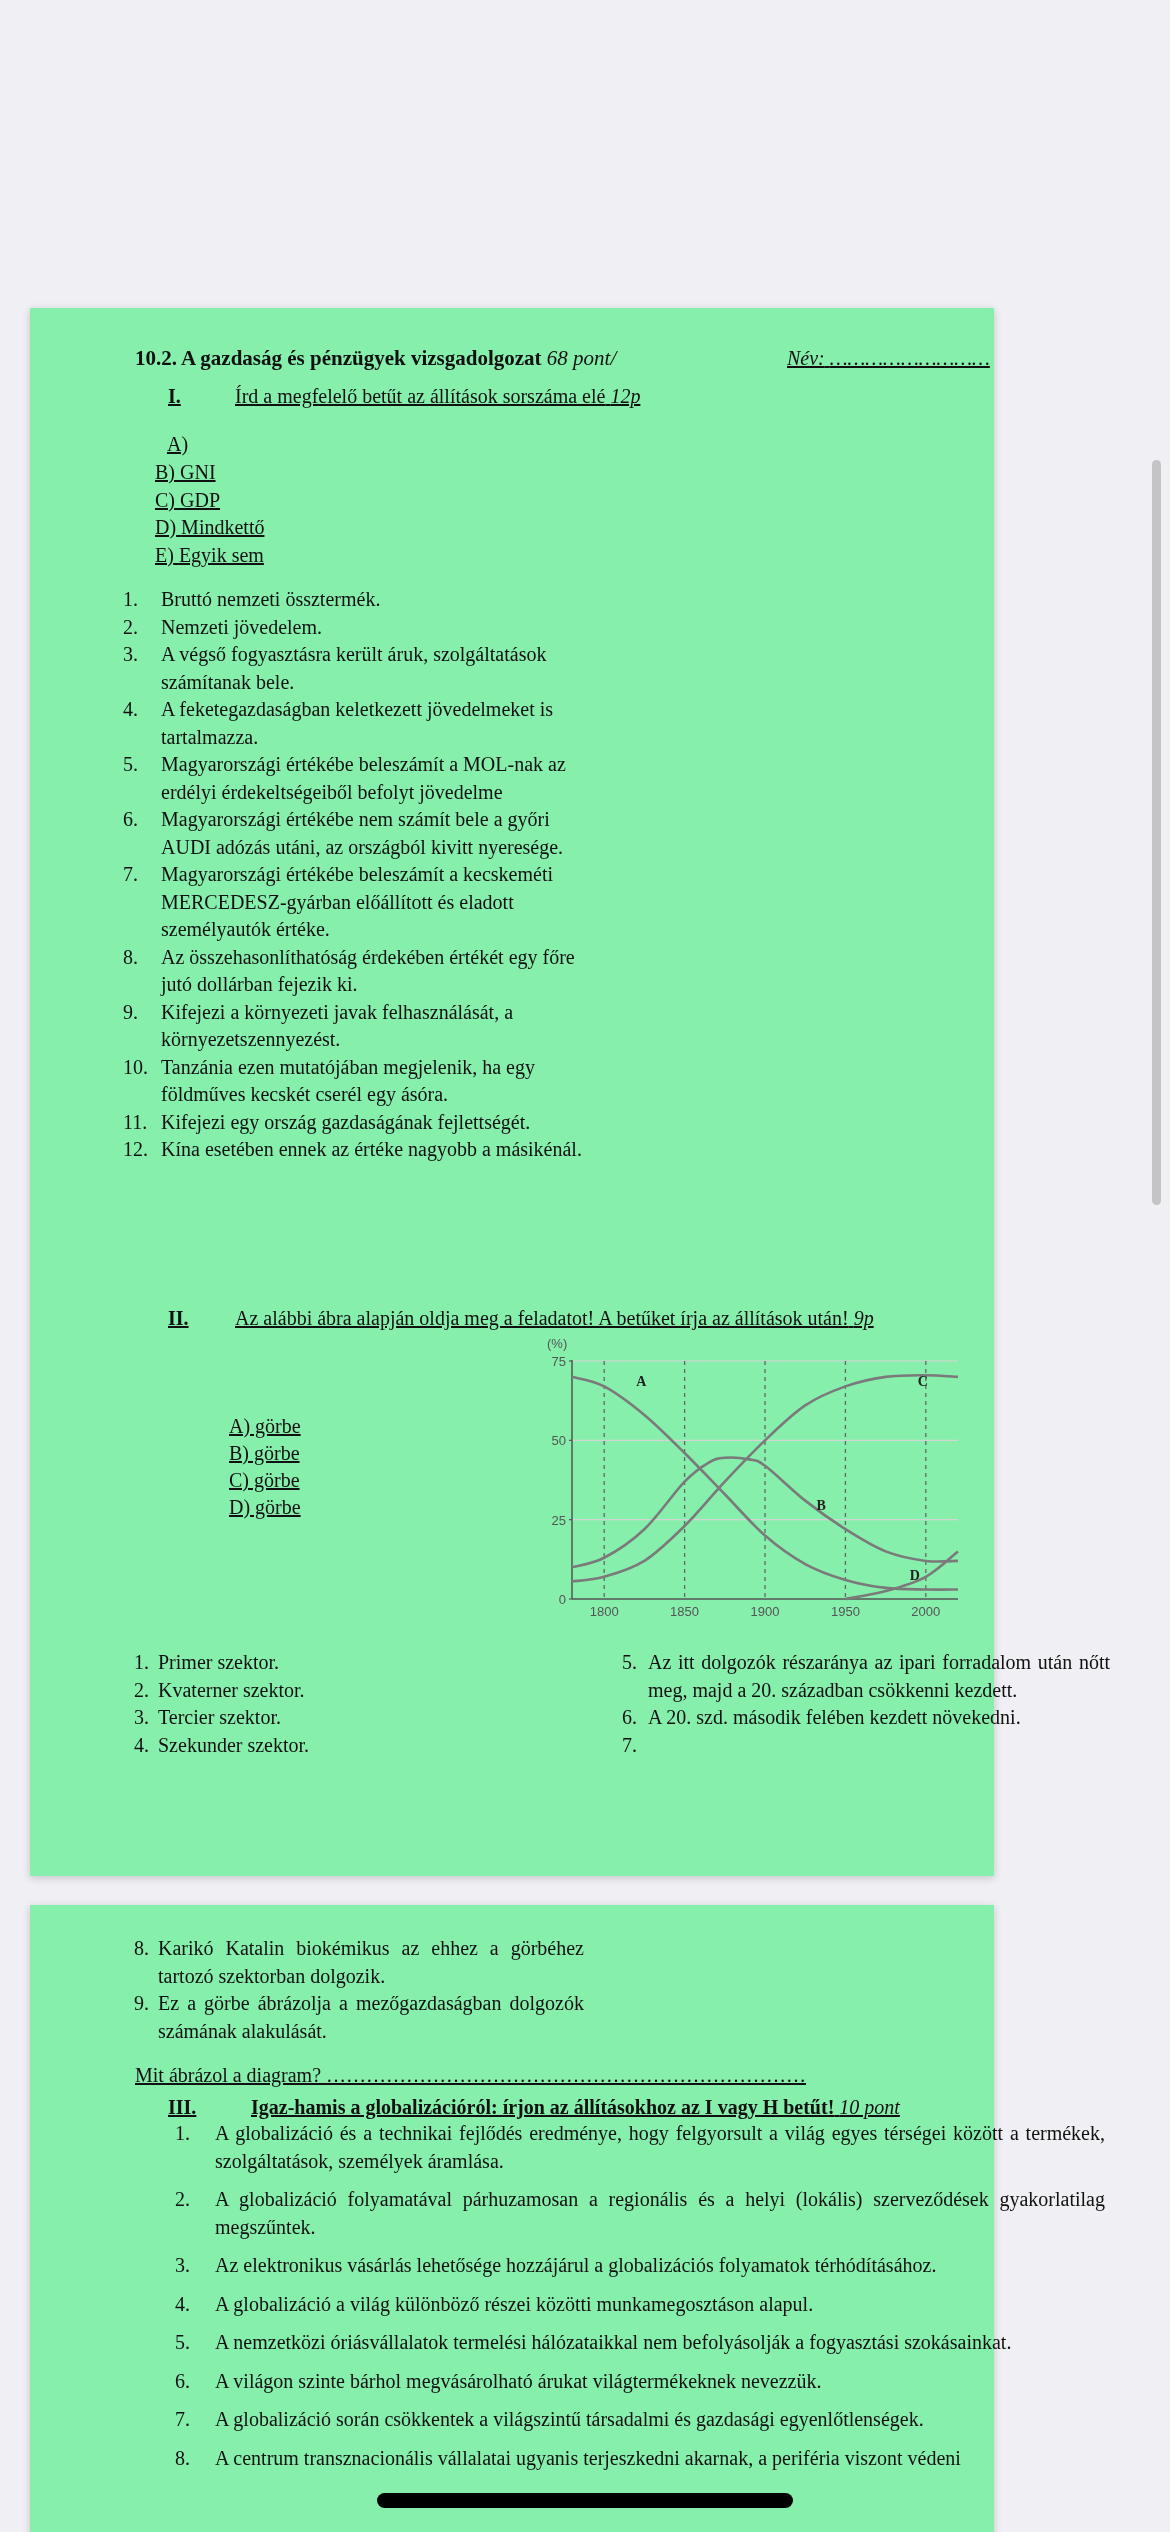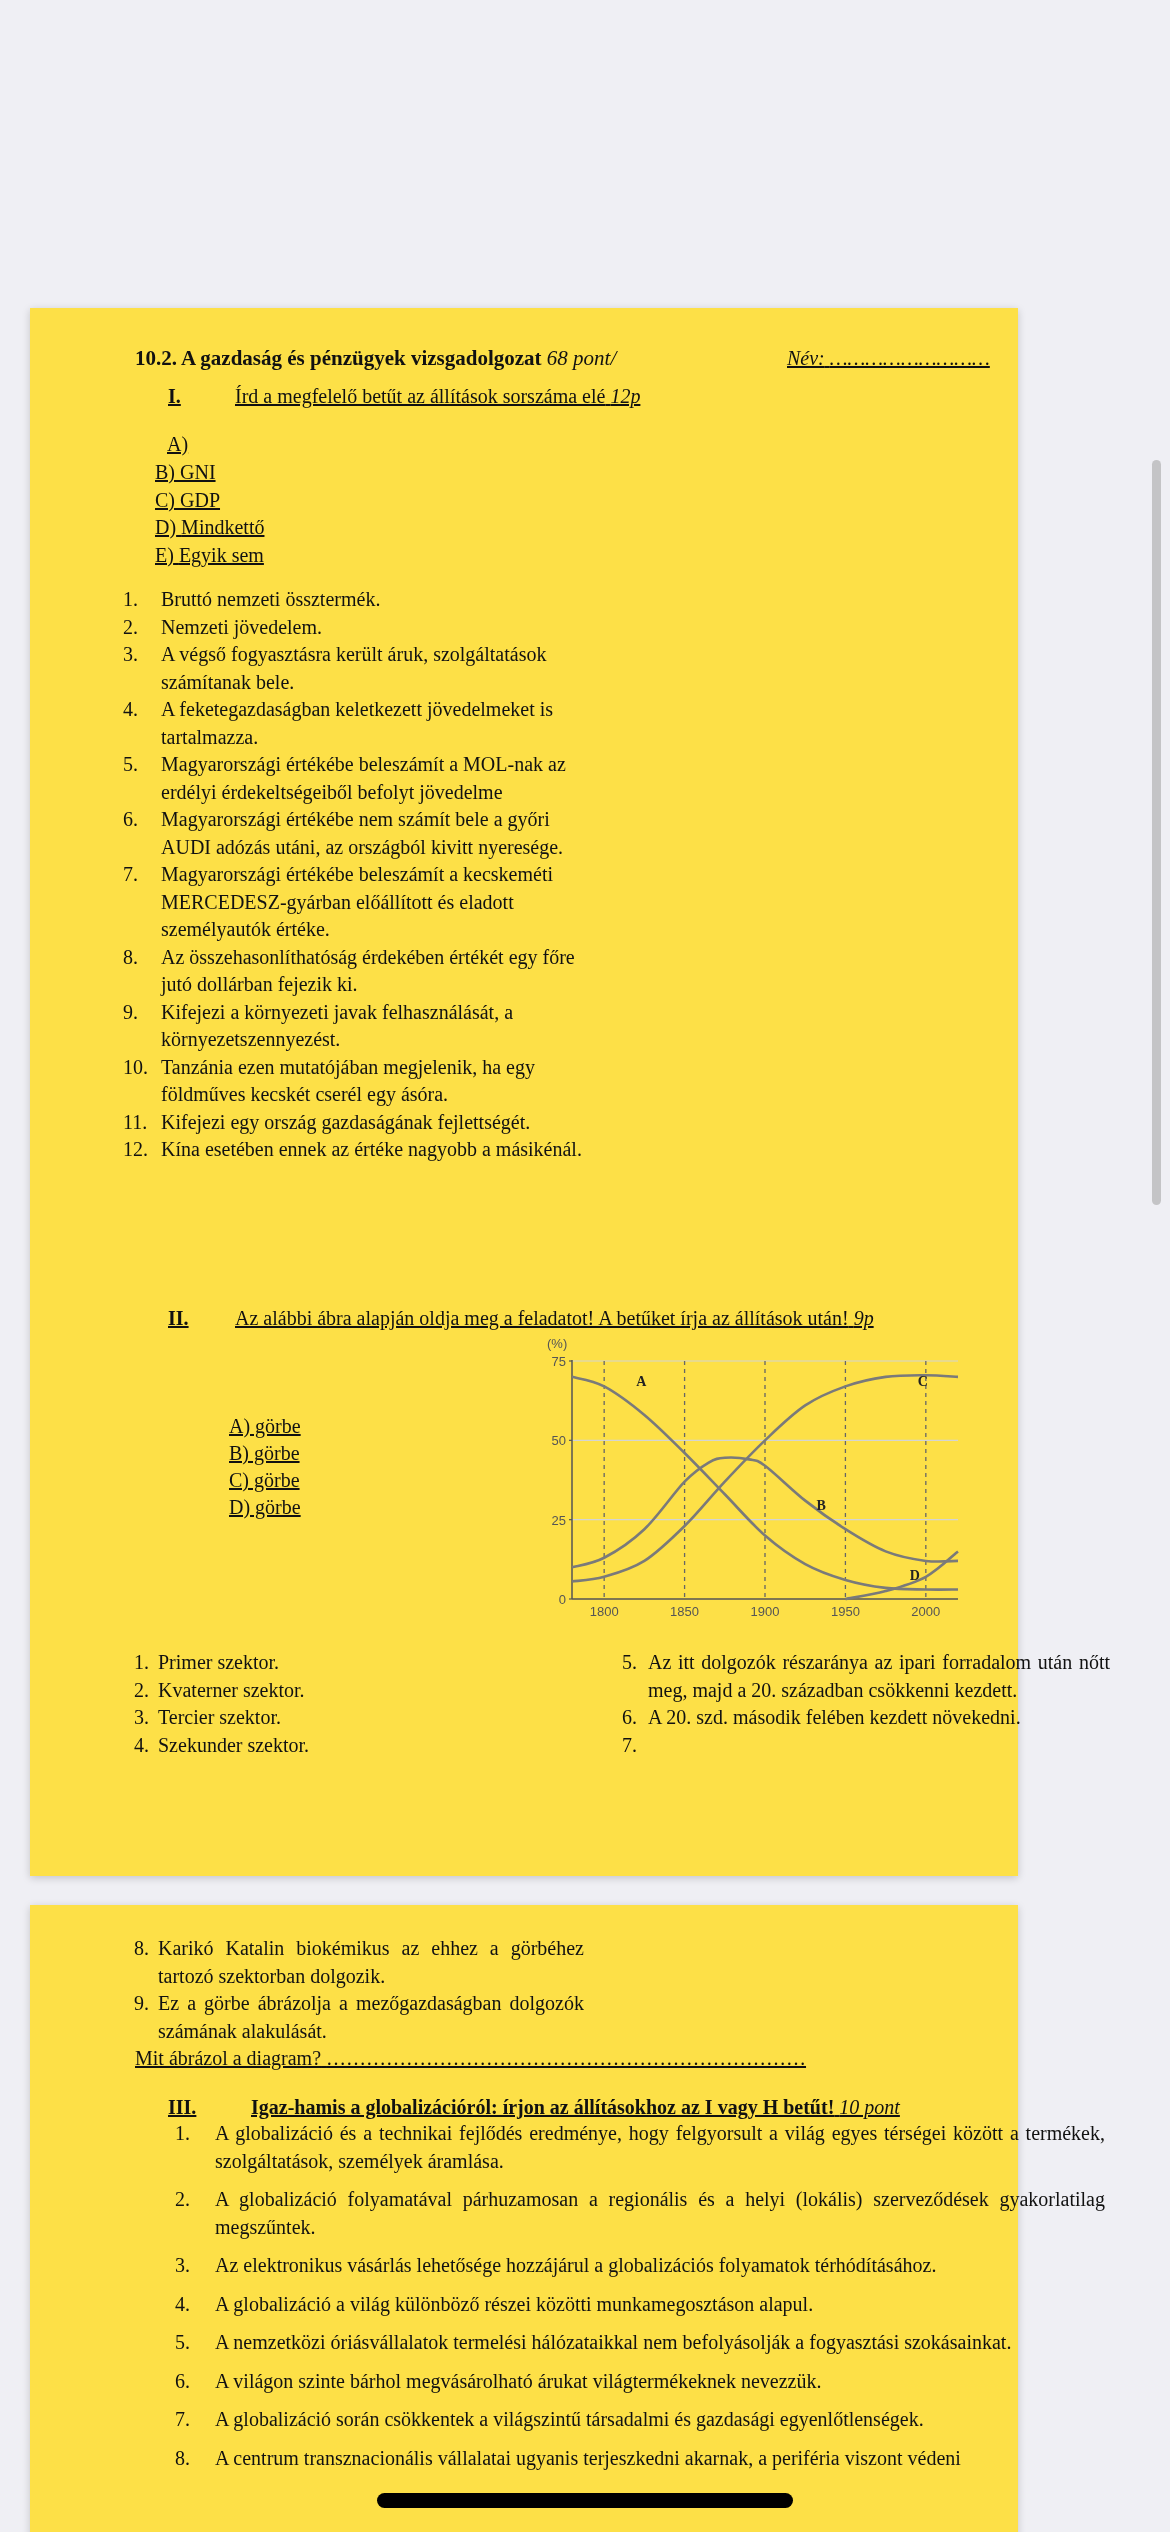--- a/index.html
+++ b/index.html
@@ -2,23 +2,22 @@
 <html><head>
 <meta charset="utf-8">
 <style>
   html, body { margin:0; padding:0; }
   body {
     width:1170px; height:2532px; overflow:hidden; position:relative;
     background:#efeff4;
     font-family:"Liberation Serif", serif; color:#111;
   }
   .page {
-    position:absolute; left:30px; width:964px; background:#fde047;
+    position:absolute; left:30px; width:964px; background:#86efac;
     box-shadow:0 2px 8px rgba(0,0,0,0.18);
-    padding-left:24px;
   }
   #page1 { top:308px; height:1568px; }
   #page2 { top:1905px; height:700px; }
   .abs { position:absolute; white-space:nowrap; }
   .t { font-size:20px; line-height:27.5px;text-decoration:underline; }
   .title { font-size:21px; font-weight:bold; }
   .ital { font-style:italic; font-weight:normal; }
   .list { position:absolute; margin:0; padding:0; list-style:none; font-size:20px; line-height:27.5px; }
   .list li { position:relative; padding-left:38px; }
   .list li .num { position:absolute; left:0; top:0; }
@@ -146,21 +145,21 @@
     <li style="padding-left:26px;"><span class="num">7.</span></li>
   </ol>
 </div>
 
 <div class="page" id="page2">
   <ol class="list just" style="left:104px; top:30px; width:450px;">
     <li style="padding-left:24px;"><span class="num">8.</span><span>Karikó Katalin biokémikus az ehhez a görbéhez tartozó szektorban dolgozik.</span></li>
     <li style="padding-left:24px;"><span class="num">9.</span><span>Ez a görbe ábrázolja a mezőgazdaságban dolgozók számának alakulását.</span></li>
   </ol>
 
-  <div class="abs t" style="left:105px; top:140px;">
+  <div class="abs t" style="left:105px; top:157px;">
     <span>Mit ábrázol a diagram?</span>
     <span>………………………………………………………………</span>
   </div>
 
   <div class="abs t" style="left:138px; top:189px; font-weight:bold;">III.</div>
   <div class="abs t" style="left:205px; top:189px; font-weight:bold;margin-left:16px;">
     <span>Igaz-hamis a globalizációról: írjon az állításokhoz az I vagy H betűt!</span>
     <i style="font-weight:normal;">10 pont</i>
   </div>
 

